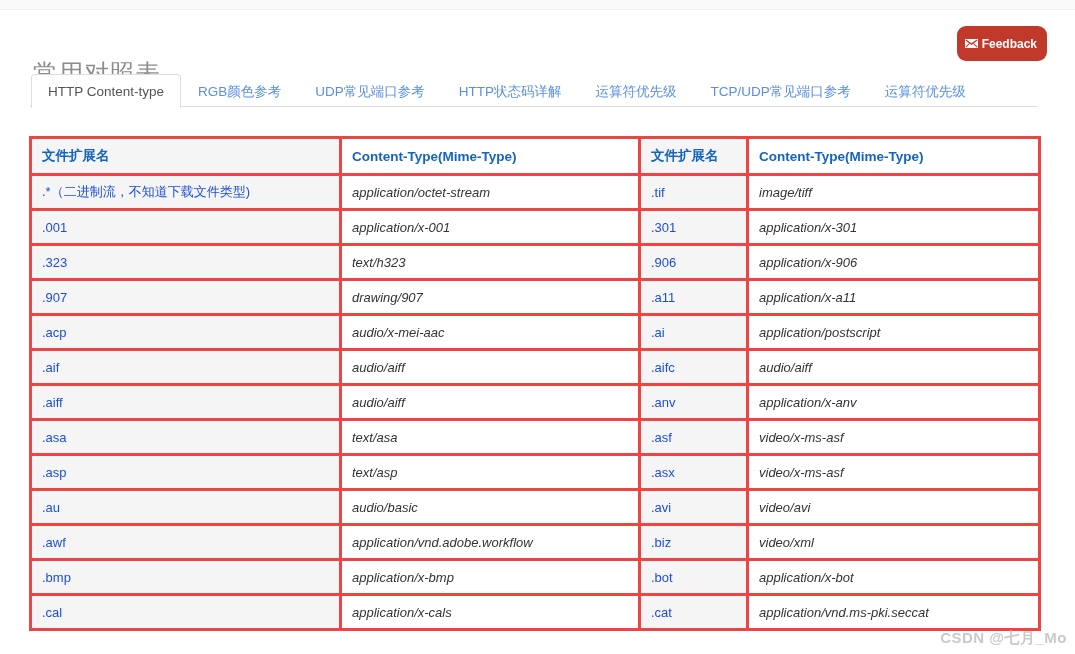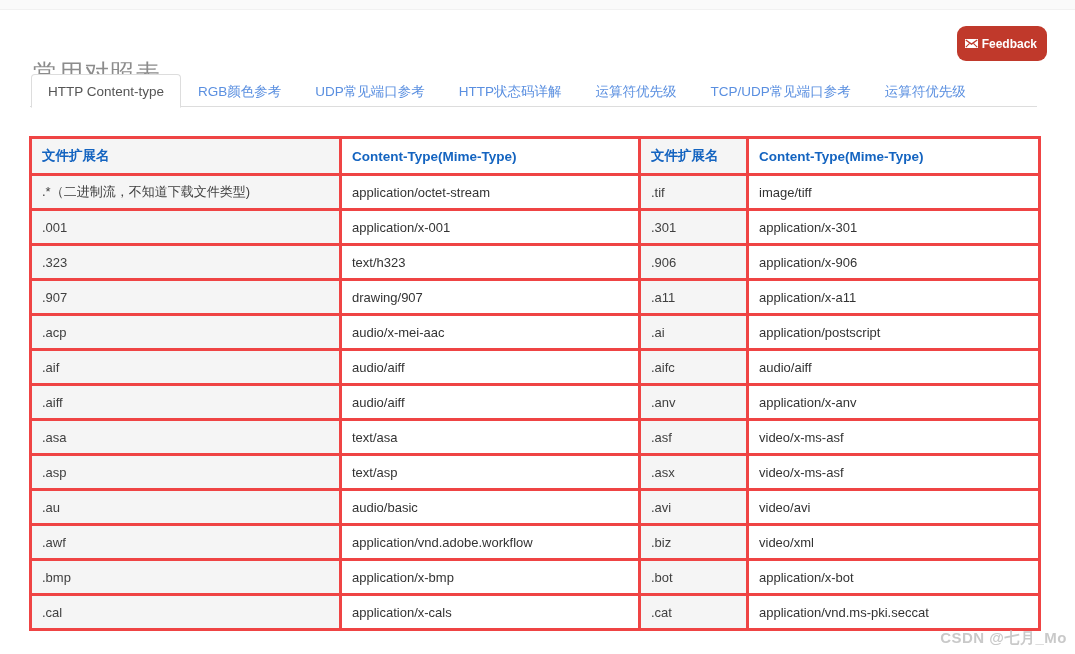--- a/index.html
+++ b/index.html
@@ -146,25 +146,26 @@
   table.ct thead th {
     height: 37px;
     color: #1464c0;
     font-weight: bold;
     font-size: 13.5px;
     background: #ffffff;
   }
   table.ct thead th.shaded { background: #f5f5f5; }
   table.ct tbody td.key {
     background: #f5f5f5;
-    color: #404040;
+    color: #1d4ed8;
   }
   table.ct tbody td.val {
     background: #ffffff;
     color: #333333;
+    font-style: italic;
   }
 
   
   .watermark {
     position: absolute;
     right: 8px;
     bottom: 6px;
     font-size: 15px;
     color: #c9c9c9;
     white-space: nowrap;

